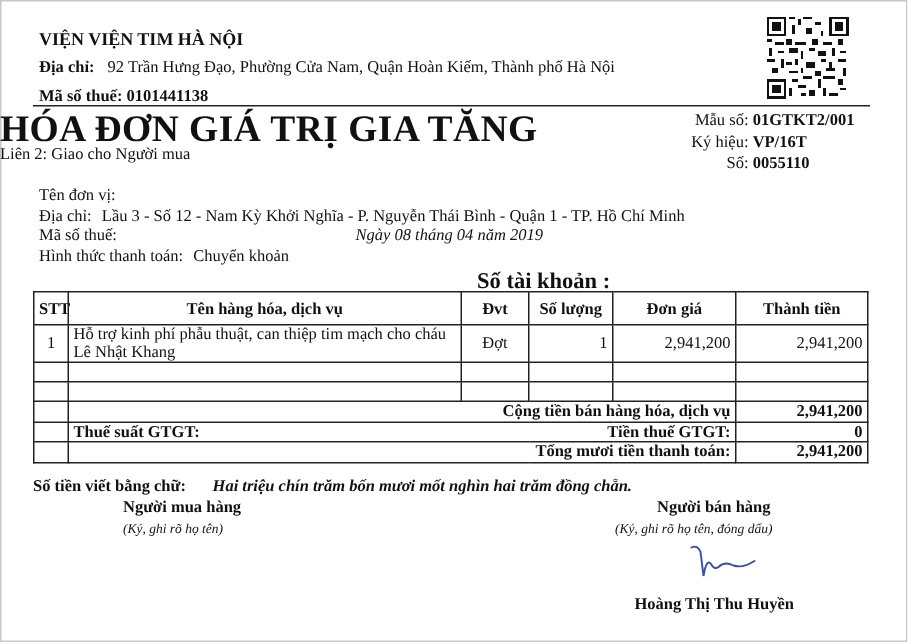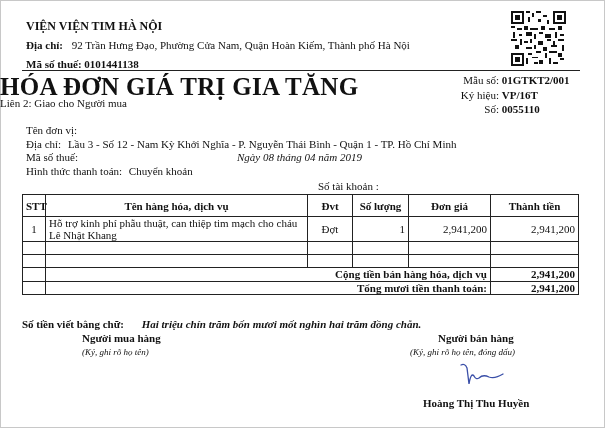--- a/index.html
+++ b/index.html
@@ -16,21 +16,21 @@
   .qr { position:absolute; left:511px; top:11px; width:55px; height:55px; }
   .title { left:0; width:485px; top:73px; font-size:25px; font-weight:bold; letter-spacing:0.3px; }
   .lien { left:0; width:605px; top:97px; text-align:left; font-size:11px; }
   .date { left:0; width:599px; top:111px; text-align:center; font-size:11px; font-style:italic;margin-top:40px; }
   .meta { position:absolute; left:452px; top:73px; font-size:11px; }
   .meta .row { height:14.5px; line-height:14.5px; white-space:nowrap; }
   .meta .lbl { display:inline-block; width:47px;text-align:right; }
   .meta .val { font-weight:bold; }
   .buyer { position:absolute; left:26px; top:124px; font-size:11px; }
   .buyer .row { height:13.5px; line-height:13.5px; white-space:nowrap; position:relative; }
-  .acct { position:absolute; left:318px; top:180px; font-size:11px; }
+  .acct { position:absolute; left:318px; top:180px; font-size:15px;font-weight:bold; }
   table.inv { position:absolute; left:22px; top:194px; width:556px; border-collapse:collapse; font-size:11px; table-layout:fixed; }
   table.inv td, table.inv th { border:1px solid #222; padding:0 3px; vertical-align:middle; }
   table.inv th { height:21px; font-weight:bold; text-align:center; }
   .r-item td { height:24px; line-height:12px; }
   .r-blank td { height:12px; }
   .r-sum td { height:12.5px; line-height:12px; font-weight:bold; }
   .ctr { text-align:center; }
   .rt { text-align:right; }
   .words { left:22px; top:318px; font-size:11px; }
   .words .v { font-weight:bold; font-style:italic; margin-left:15px; }
@@ -205,20 +205,26 @@
         <td></td>
         <td></td>
   </tr>
   <tr class="r-sum">
     <td></td>
     <td colspan="4" class="rt" style="border-left:none;">Cộng tiền bán hàng hóa, dịch vụ</td>
     <td class="rt">2,941,200</td>
   </tr>
   <tr class="r-sum">
     <td></td>
+    <td colspan="1" style="border-right:none;">Thuế suất GTGT:</td>
+    <td colspan="3" class="rt" style="border-left:none;">Tiền thuế GTGT:</td>
+    <td class="rt">0</td>
+  </tr>
+  <tr class="r-sum">
+    <td></td>
     <td colspan="4" class="rt">Tổng mươi tiền thanh toán:</td>
     <td class="rt">2,941,200</td>
   </tr>
 </tbody>
   </table>
 
 <div class="abs words">
   <b>Số tiền viết bằng chữ:</b>
   <span class="v">Hai triệu chín trăm bốn mươi mốt nghìn hai trăm  đồng chẵn.</span>
 </div>

